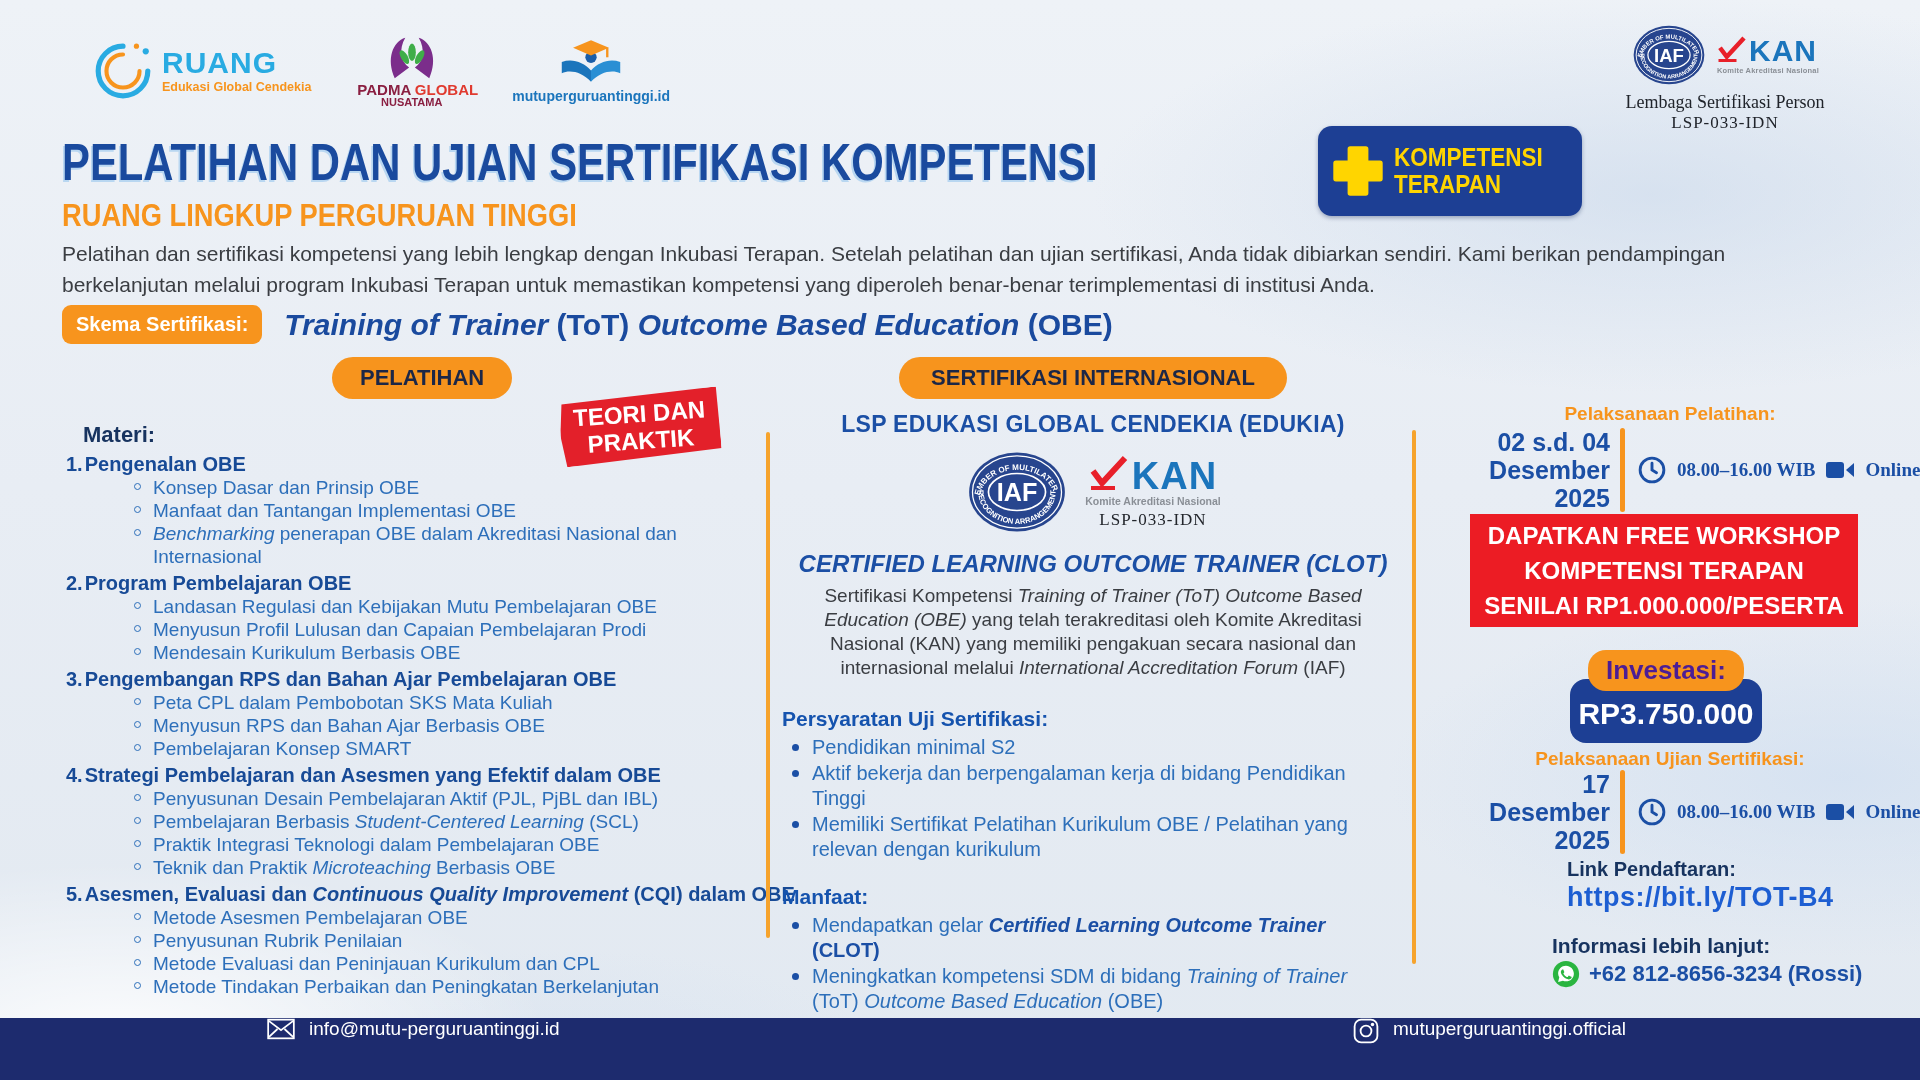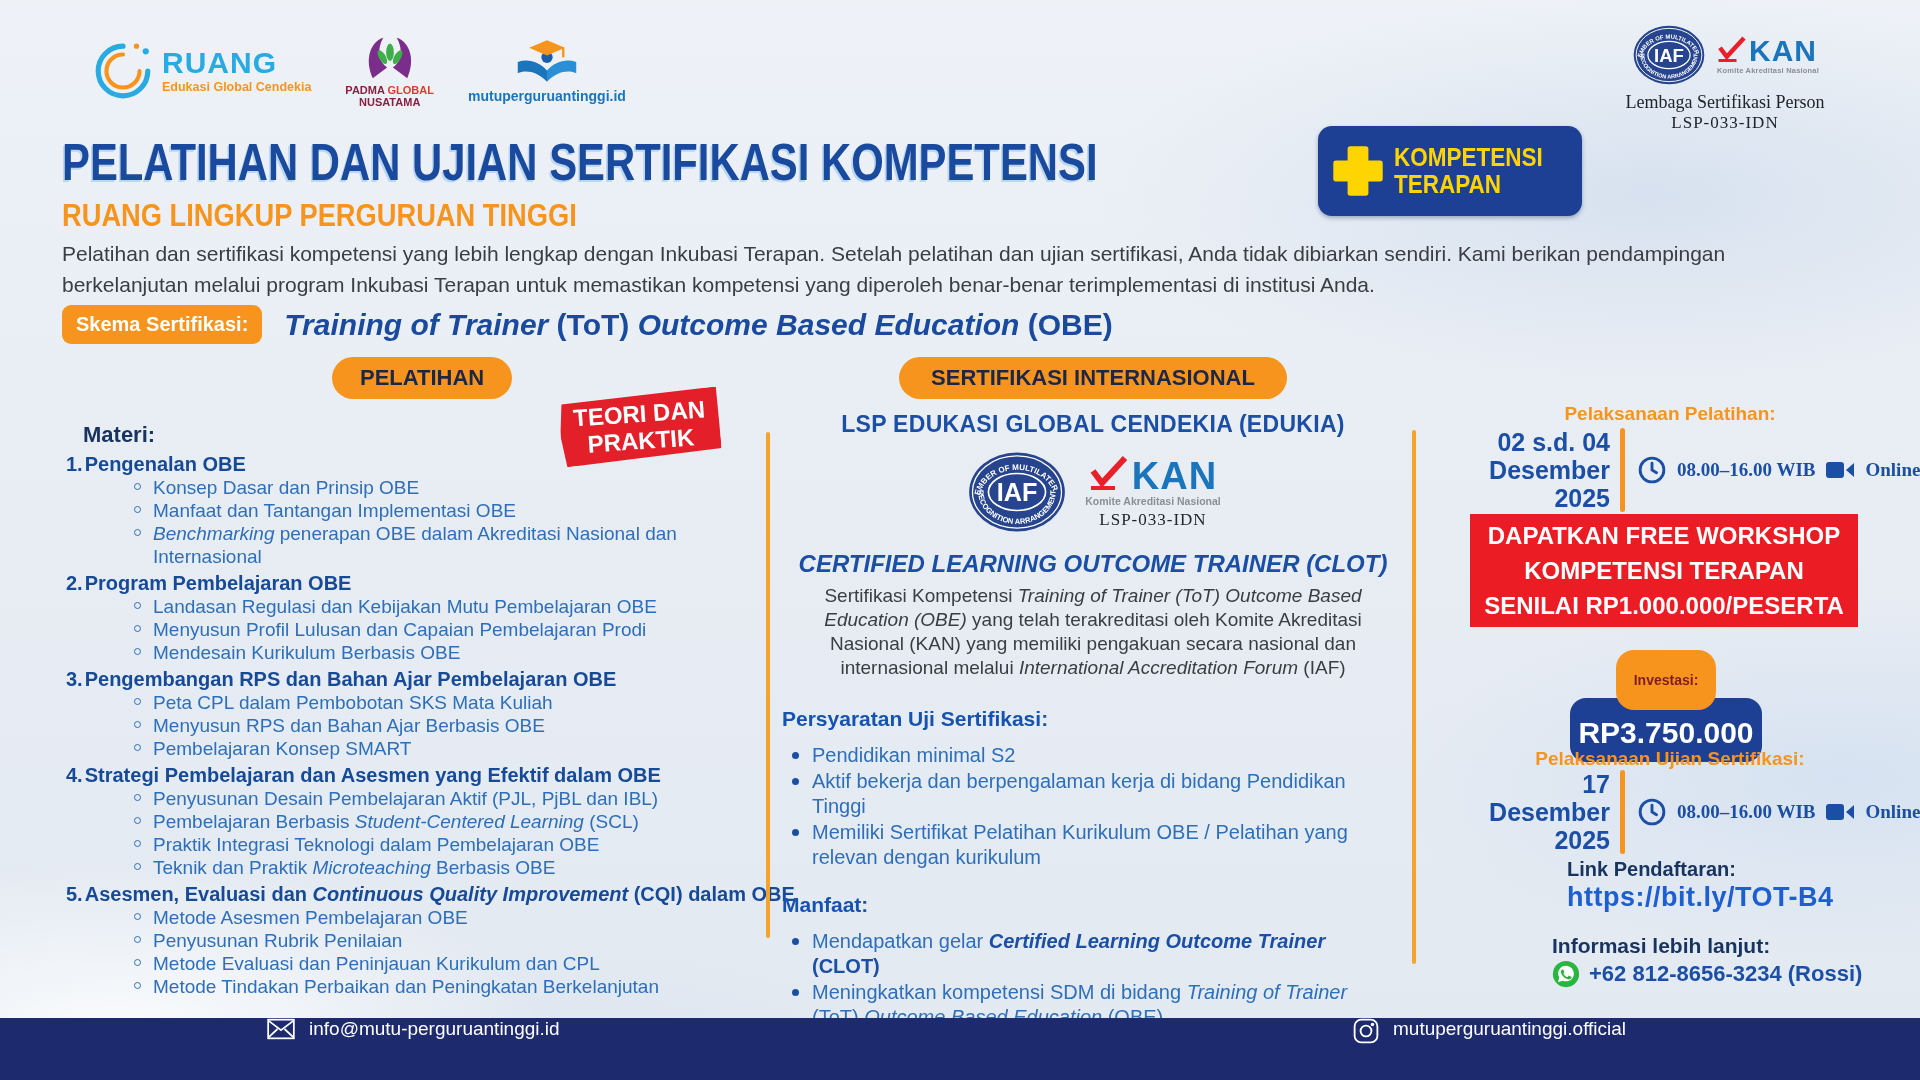--- a/index.html
+++ b/index.html
@@ -16,21 +16,21 @@
   }
   .rb { font-weight:800; }
   .ri { font-style:italic; }
 
   
   .logos { position:absolute; left:92px; top:30px; display:flex; align-items:center; gap:34px; height:82px; }
   .logo { display:flex; align-items:center; gap:8px; }
   .edukia-name { font-size:30px; font-weight:800; color:#29abe2; letter-spacing:1px; line-height:30px; }
   .edukia-sub  { font-size:12.5px; font-weight:700; color:#f7941d; margin-top:2px; }
   .padma { flex-direction:column; gap:0; text-align:center; }
-  .padma-l1 { font-size:11px; font-weight:800; color:#8a1f41; line-height:12px; margin-top:2px;}
+  .padma-l1 { font-size:15px; font-weight:800; color:#8a1f41; line-height:12px; margin-top:2px;margin-left:12px;}
   .padma-l1 .g { color:#e03a2f; }
   .padma-l2 { font-size:11px; font-weight:800; color:#8a1f41; line-height:12px; }
   .mutu { flex-direction:column; gap:2px; text-align:center; }
   .mutu-name { font-size:14px; font-weight:800; color:#1b75bc; }
 
   
   .accred { position:absolute; left:1625px; top:24px; width:200px; text-align:center; }
   .accred-logos { display:flex; align-items:center; justify-content:center; gap:10px; }
   .kan-top { display:flex; flex-direction:column; align-items:flex-start; }
   .kan-row { display:flex; align-items:flex-end; gap:2px; }
@@ -100,21 +100,21 @@
   .mid-logos { display:flex; justify-content:center; align-items:center; gap:16px; margin-top:8px; height:92px; }
   .kan-mid { display:flex; flex-direction:column; align-items:center; }
   .kan-mid .kan-row2 { display:flex; align-items:flex-end; gap:3px; }
   .kan-mid .kan-name2 { font-size:38px; font-weight:800; color:#1b75bc; line-height:34px; letter-spacing:1px; }
   .kan-mid .kan-sub2 { font-size:10.5px; color:#8a8f96; font-weight:700; margin-top:2px; }
   .kan-mid .lsp-code { font-family:"Liberation Serif", serif; font-size:17px; color:#23262c; margin-top:3px; letter-spacing:1px; }
   .clot-title { text-align:center; font-size:24px; font-weight:800; font-style:italic; color:#1b4fa5; margin-top:12px; }
   .mid-desc { width:572px; margin:6px auto 0; text-align:center; font-size:19px; line-height:24px; color:#3a3d42; }
   .sec-label { font-size:21px; font-weight:800; color:#1553ae; margin-top:27px; }
   .sec-label.manfaat { margin-top:22px; }
-  .b-list { margin-top:12px; }
+  .b-list { margin-top:4px; }
   .b-item { display:flex; align-items:flex-start; gap:13px; font-size:20px; line-height:25.5px; color:#2d6fba; padding-left:10px; }
   .b-dot { flex:0 0 auto; width:7px; height:7px; background:#1b4fa5; border-radius:50%; margin-top:9px; }
   .b-text { max-width:572px; }
   .b-text .rb { color:#1b4fa5; }
 
   
   .right-col { position:absolute; left:1470px; top:400px; width:446px; }
   .r-label { position:absolute; left:50px; width:300px; text-align:center; font-size:19px; font-weight:800; color:#f7941d; }
   .r-label1 { top:3px; }
   .r-label2 { top:348px; }
@@ -124,21 +124,21 @@
   .r-date { width:140px; text-align:right; font-size:25px; font-weight:800; color:#1b4fa5; line-height:28px; }
   .r-bar { width:5px; height:84px; background:#f7941d; border-radius:3px; margin-left:10px; }
   .r-rows { margin-left:12px; display:flex; flex-direction:row; gap:10px;font-family:Liberation Serif, serif; }
   .r-row { display:flex; align-items:center; gap:10px; font-size:19px; font-weight:700; color:#1b4fa5; white-space:nowrap; }
   .promo {
     position:absolute; left:0; top:114px; width:388px; height:113px; background:#ec1c24;
     display:flex; flex-direction:column; justify-content:center; text-align:center;
     color:#fff; font-weight:800; font-size:24px; line-height:35px;
   }
   .invest-wrap { position:absolute; left:100px; top:250px; width:192px; text-align:center; }
-  .invest-label { position:relative; z-index:2; display:inline-block; background:#f7941d; color:#7f1d1d; font-weight:800; font-size:14px; padding:22px 18px; border-radius:18px; }
+  .invest-label { position:relative; z-index:2; display:inline-block; background:#f7941d; color:#4c1d95; font-weight:800; font-size:26px; padding:5px 18px; border-radius:18px; }
   .invest-box { position:relative; margin-top:-12px; background:#1d3f94; color:#fff; font-weight:800; font-size:30px; padding:18px 6px 12px; border-radius:16px; }
   .link-label { position:absolute; left:97px; top:458px; font-size:20px; font-weight:800; color:#17335f; }
   .link-url { position:absolute; left:97px; top:482px; font-size:27px; font-weight:800; color:#1d5ed2; letter-spacing:.5px; }
   .info-label { position:absolute; left:82px; top:534px; font-size:21px; font-weight:800; color:#17335f; }
   .wa-row { position:absolute; left:82px; top:560px; display:flex; align-items:center; gap:9px; font-size:22px; font-weight:800; color:#1b4fa5; }
 
   
   .footer { position:absolute; left:0; top:1018px; width:1920px; height:62px; background:#1d2b6e; }
   .f-item { position:absolute; top:0; height:62px; display:flex; align-items:flex-start; gap:14px; color:#fff; font-size:19px; }
   .f-email { left:267px; } .f-web { left:820px; } .f-ig { left:1353px; }

